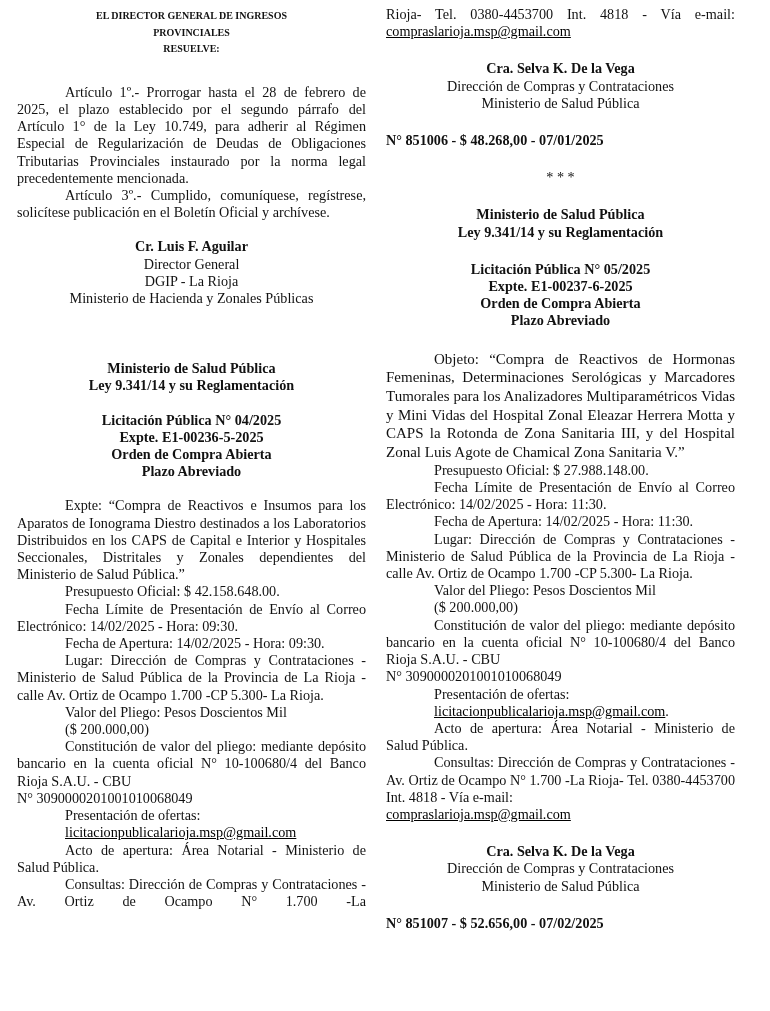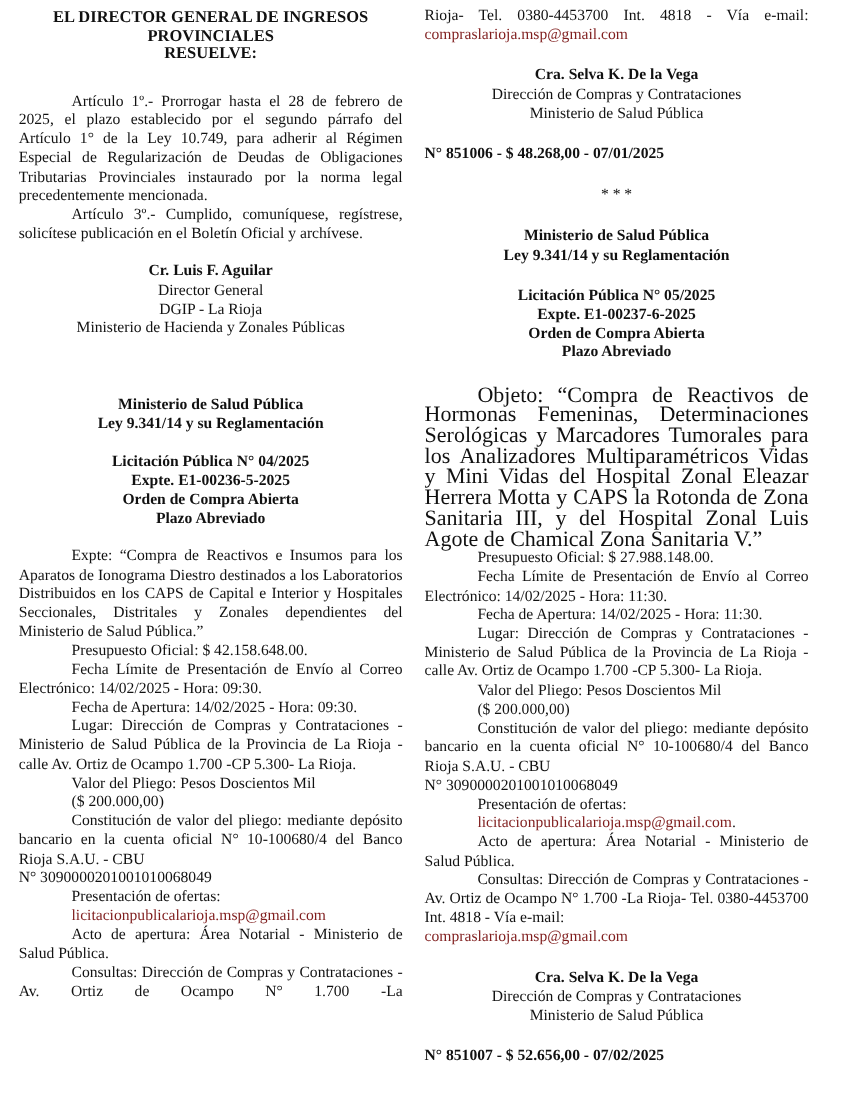--- a/index.html
+++ b/index.html
@@ -3,29 +3,29 @@
 <meta charset="utf-8">
 <style>
   html, body { margin:0; padding:0; background:#ffffff; }
   body { width:770px; height:1011px; overflow:hidden; position:relative;
          font-family:"Liberation Serif", "DejaVu Serif", serif; color:#111; font-size:14.2px; line-height:17.2px; }
   .col { position:absolute; top:0; width:349px; }
   .col-left { left:17px; }
   .col-right { left:386px; }
   .center { text-align:center; }
   .bold { font-weight:bold; }
-  .h-title { text-align:center; font-weight:bold; font-size:15px; line-height:16.6px; margin-top:8px; }
+  .h-title { text-align:center; font-weight:bold; font-size:10px; line-height:16.6px; margin-top:8px; }
   .p { text-align:justify; margin:0; }
   .ind { text-indent:48px; }
   .ind-line { padding-left:48px; }
   .justify-last { text-align-last:justify; }
   .gap-s { height:17px; }
   .gap-m { height:20px; }
   .gap-l { height:26px; }
-  a.link { color:#7f1d1d; }
+  a.link { color:#000000; text-decoration:underline; }
   .underline { text-decoration:underline; }
   .sig-name { font-weight:bold; }
   .ref { font-weight:bold; }
 </style>
 </head>
 <body>
 
 <div class="col col-left">
   <div class="h-title">
     <div>EL DIRECTOR GENERAL DE INGRESOS</div>
@@ -86,21 +86,21 @@
   <div class="center bold">
     <div>Ministerio de Salud Pública</div>
     <div>Ley 9.341/14 y su Reglamentación</div>
     <div class="gap-m"></div>
     <div>Licitación Pública N° 05/2025</div>
     <div>Expte. E1-00237-6-2025</div>
     <div>Orden de Compra Abierta</div>
     <div>Plazo Abreviado</div>
   </div>
   <div class="gap-m"></div>
-  <p class="p ind" style="font-size:20px;line-height:18.7px">Objeto: “Compra de Reactivos de Hormonas Femeninas, Determinaciones Serológicas y Marcadores Tumorales para los Analizadores Multiparamétricos Vidas y Mini Vidas del Hospital Zonal Eleazar Herrera Motta y CAPS la Rotonda de Zona Sanitaria III, y del Hospital Zonal Luis Agote de Chamical Zona Sanitaria V.”</p>
+  <p class="p ind" style="font-size:15px;line-height:18.7px">Objeto: “Compra de Reactivos de Hormonas Femeninas, Determinaciones Serológicas y Marcadores Tumorales para los Analizadores Multiparamétricos Vidas y Mini Vidas del Hospital Zonal Eleazar Herrera Motta y CAPS la Rotonda de Zona Sanitaria III, y del Hospital Zonal Luis Agote de Chamical Zona Sanitaria V.”</p>
   <p class="p ind">Presupuesto Oficial: $ 27.988.148.00.</p>
   <p class="p ind">Fecha Límite de Presentación de Envío al Correo Electrónico: 14/02/2025 - Hora: 11:30.</p>
   <p class="p ind">Fecha de Apertura: 14/02/2025 - Hora: 11:30.</p>
   <p class="p ind">Lugar: Dirección de Compras y Contrataciones - Ministerio de Salud Pública de la Provincia de La Rioja - calle Av. Ortiz de Ocampo 1.700 -CP 5.300- La Rioja.</p>
   <p class="p ind-line">Valor del Pliego: Pesos Doscientos Mil</p>
   <p class="p ind-line">($ 200.000,00)</p>
   <p class="p ind">Constitución de valor del pliego: mediante depósito bancario en la cuenta oficial N° 10-100680/4 del Banco Rioja S.A.U. - CBU</p>
   <p class="p">N° 3090000201001010068049</p>
   <p class="p ind-line">Presentación de ofertas:</p>
   <p class="p ind-line"><a class="link">licitacionpublicalarioja.msp@gmail.com</a><span>.</span></p>

